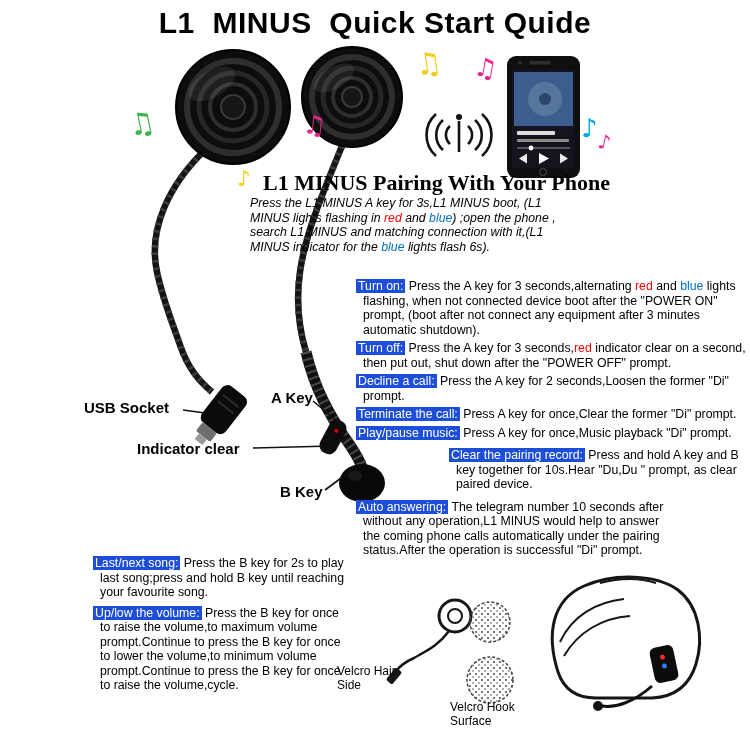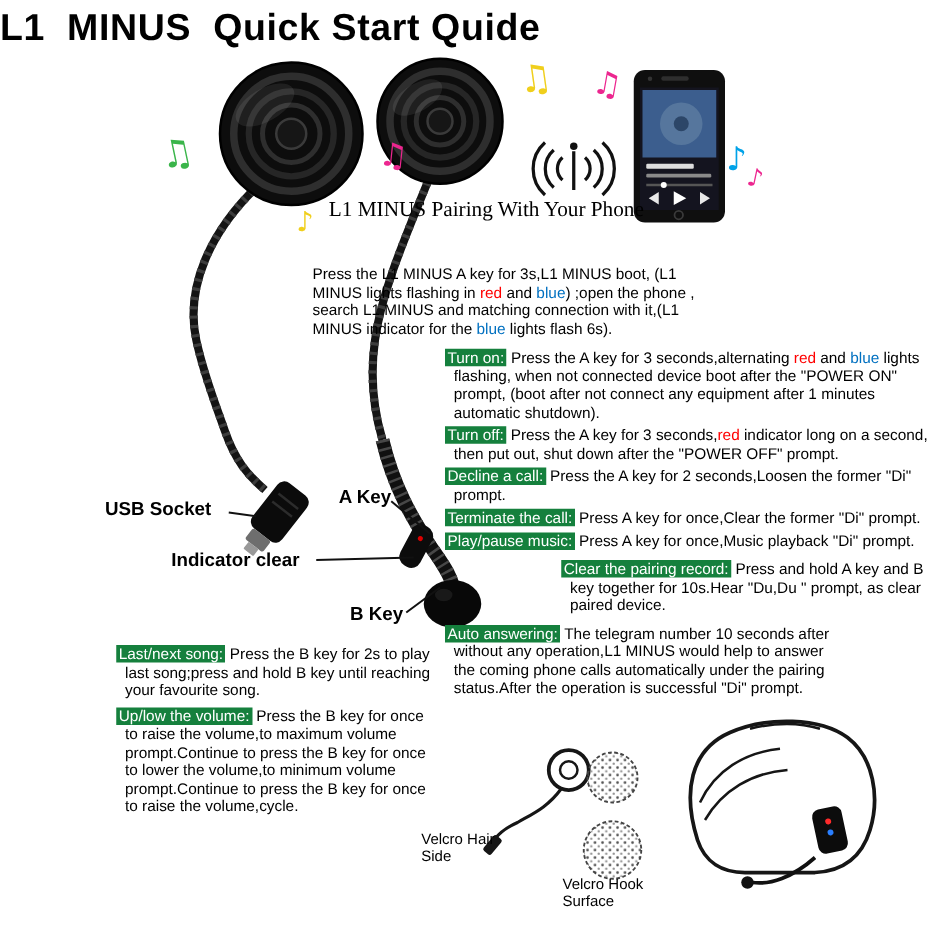--- a/index.html
+++ b/index.html
@@ -1,31 +1,31 @@
 <!DOCTYPE html>
 <html><head>
 <meta charset="utf-8">
 <style>
   html,body{margin:0;padding:0;background:#ffffff;}
   #page{position:relative;width:750px;height:750px;background:#fff;overflow:hidden;
         font-family:"Liberation Sans",sans-serif;color:#000;}
   #art{position:absolute;left:0;top:0;z-index:0;pointer-events:none;}
   .abs{position:absolute;z-index:1;}
-  .title{left:0;top:6px;width:750px;text-align:left;font-weight:bold;font-size:30px;
+  .title{left:0;top:6px;width:750px;text-align:center;font-weight:bold;font-size:30px;
          white-space:pre;letter-spacing:.5px;}
-  .pair-head{left:263px;top:158px;font-family:"Liberation Serif",serif;font-weight:normal;font-size:17px;}
+  .pair-head{left:263px;top:170px;font-family:"Liberation Serif",serif;font-weight:bold;font-size:22px;}
   .body-text{font-size:12.3px;line-height:14.5px;}
-  .pair-body{left:250px;top:212px;width:334px;}
+  .pair-body{left:250px;top:196px;width:334px;font-style:italic;}
   .col-right{left:356px;top:279px;width:392px;}
-  .col-left{left:93px;top:516px;width:252px;}
+  .col-left{left:93px;top:556px;width:252px;}
   .instr{margin:0 0 4px 0;padding-left:7px;text-indent:-7px;}
   .col-left .instr{margin-bottom:6px;}
   .clear-block{margin:8px 0 4px 93px;width:298px;}
   .auto-block{margin:8px 0 16px 0;width:302px;}
-  .hl{background:#15803d;color:#fff;padding:0 2px;}
+  .hl{background:#1d4ed8;color:#fff;padding:0 2px;}
   .callout{font-weight:bold;font-size:15px;white-space:nowrap;}
   .helmet-label{font-size:12px;line-height:14px;}
   .mnote{position:absolute;z-index:1;font-family:"DejaVu Sans",sans-serif;font-weight:bold;}
   .n-green{color:#3ab54a}.n-pink{color:#ec268f}.n-yellow{color:#f0cf1c}.n-blue{color:#00a2e8}
 </style>
 </head>
 <body>
 
 <div id="page">
 
@@ -157,22 +157,22 @@
   <div class="abs pair-head">L1 MINUS Pairing With Your Phone</div>
   <div class="abs body-text pair-body"><span>Press the L1 MINUS A key for 3s,L1 MINUS boot, (L1 MINUS lights flashing in </span><span style="color: rgb(255, 0, 0);">red</span><span> and </span><span style="color: rgb(0, 112, 192);">blue</span><span>) ;open the phone , search L1 MINUS and matching connection with it,(L1 MINUS indicator for the </span><span style="color: rgb(0, 112, 192);">blue</span><span> lights flash 6s).</span></div>
 
   <div class="abs callout" style="left:84px;top:399px">USB Socket</div>
   <div class="abs callout" style="left:137px;top:440px">Indicator clear</div>
   <div class="abs callout" style="left:271px;top:389px">A Key</div>
   <div class="abs callout" style="left:280px;top:483px">B Key</div>
 
   <div class="abs body-text col-right">
     <div>
-        <p class="instr"><span class="hl">Turn on:</span><span> Press the A key for 3 seconds,alternating </span><span style="color: rgb(255, 0, 0);">red</span><span> and </span><span style="color: rgb(0, 112, 192);">blue</span><span> lights flashing, when not connected device boot after the "POWER ON" prompt, (boot after not connect any equipment after 1 minutes automatic shutdown).</span></p>
-        <p class="instr"><span class="hl">Turn off:</span><span> Press the A key for 3 seconds,</span><span style="color: rgb(255, 0, 0);">red</span><span> indicator long on a second, then put out, shut down after the "POWER OFF" prompt.</span></p>
+        <p class="instr"><span class="hl">Turn on:</span><span> Press the A key for 3 seconds,alternating </span><span style="color: rgb(255, 0, 0);">red</span><span> and </span><span style="color: rgb(0, 112, 192);">blue</span><span> lights flashing, when not connected device boot after the "POWER ON" prompt, (boot after not connect any equipment after 3 minutes automatic shutdown).</span></p>
+        <p class="instr"><span class="hl">Turn off:</span><span> Press the A key for 3 seconds,</span><span style="color: rgb(255, 0, 0);">red</span><span> indicator clear on a second, then put out, shut down after the "POWER OFF" prompt.</span></p>
         <p class="instr"><span class="hl">Decline a call:</span><span> Press  the  A  key for 2 seconds,Loosen the former "Di" prompt.</span></p>
         <p class="instr"><span class="hl">Terminate the call:</span><span> Press A key for once,Clear the former "Di" prompt.</span></p>
         <p class="instr"><span class="hl">Play/pause music:</span><span> Press A key for once,Music playback "Di" prompt.</span></p>
       </div>
     <p class="instr clear-block"><span class="hl">Clear the pairing record:</span><span> Press and hold A key and B key together for 10s.Hear "Du,Du " prompt, as clear paired device.</span></p>
     <p class="instr auto-block"><span class="hl">Auto answering:</span><span> The telegram number 10 seconds after without any operation,L1 MINUS would help to answer the coming phone calls automatically under the pairing status.After the operation is successful "Di" prompt.</span></p>
   </div>
 
   <div class="abs body-text col-left">
       <p class="instr"><span class="hl">Last/next song:</span><span> Press the B key for 2s to play last song;press and hold B key until reaching your favourite song.</span></p>

